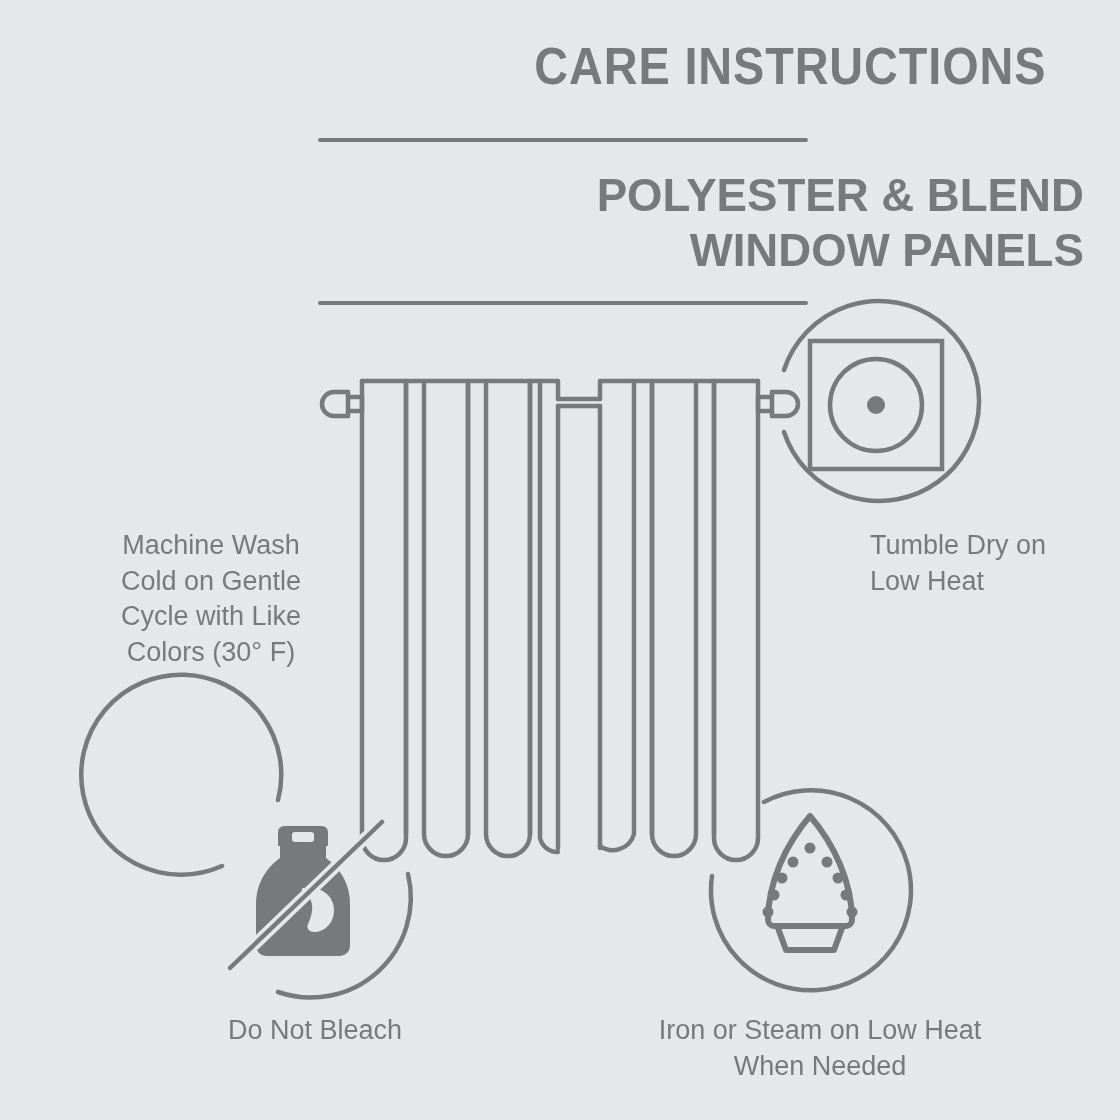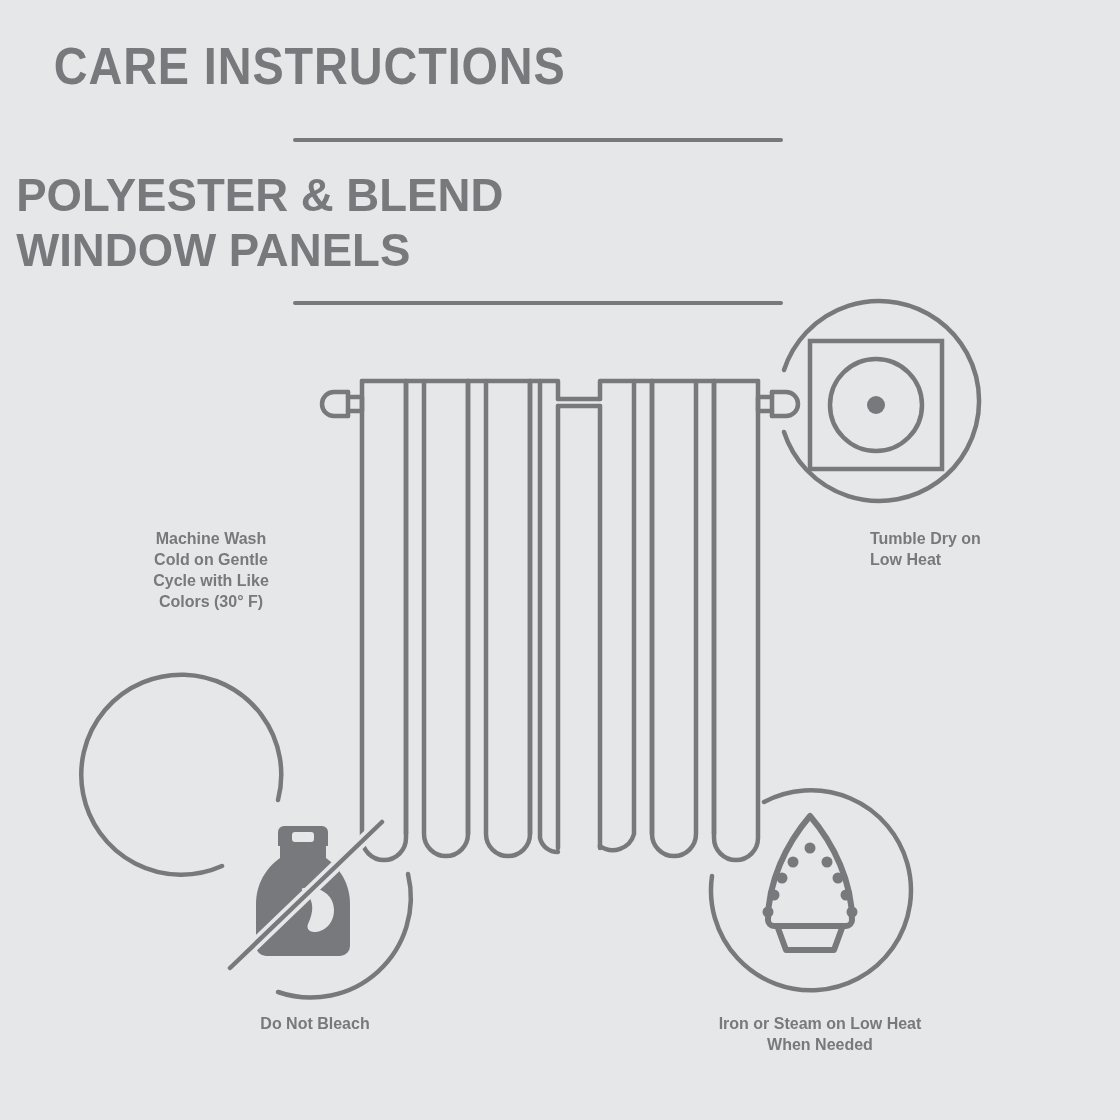--- a/index.html
+++ b/index.html
@@ -6,21 +6,21 @@
   body{
     width:1120px;height:1120px;
     background:#e6e7e9;
     font-family:"Liberation Sans", sans-serif;
     overflow:hidden;
     position:relative;
   }
   #stage{position:relative;width:1120px;height:1120px;}
 
   
-  .header{position:absolute;left:0;top:0;width:1075px;text-align:left;}
+  .header{position:absolute;left:0;top:0;width:1075px;text-align:right;padding-left:25px;}
   .title{
     font-size:52px;font-weight:bold;color:#77797c;
     letter-spacing:1px;line-height:1;
     margin:0;padding-top:40px;
     transform:scaleX(0.9);
     transform-origin:center top;
   }
   .rule{
     height:4px;background:#77797c;border-radius:2px;margin:0 auto;
   }
@@ -32,22 +32,22 @@
     letter-spacing:0px;
     transform:scaleX(0.97);
   }
 
   
   .badge{position:absolute;}
   .badge svg{display:block;overflow:visible;}
 
   
   .caption{
-    position:absolute;color:#77797c;font-weight:bold;
-    font-size:16px;line-height:1.32;white-space:pre-line;
+    position:absolute;color:#77797c;font-weight:normal;
+    font-size:27px;line-height:1.32;white-space:pre-line;
   }
   .cap-wash{left:66px;top:528px;width:290px;text-align:center;}
   .cap-dry{left:870px;top:528px;width:260px;text-align:left;}
   .cap-bleach{left:145px;top:1013px;width:340px;text-align:center;}
   .cap-iron{left:610px;top:1013px;width:420px;text-align:center;}
 
   
   .curtain{position:absolute;left:0;top:0;}
 </style>
 </head>

